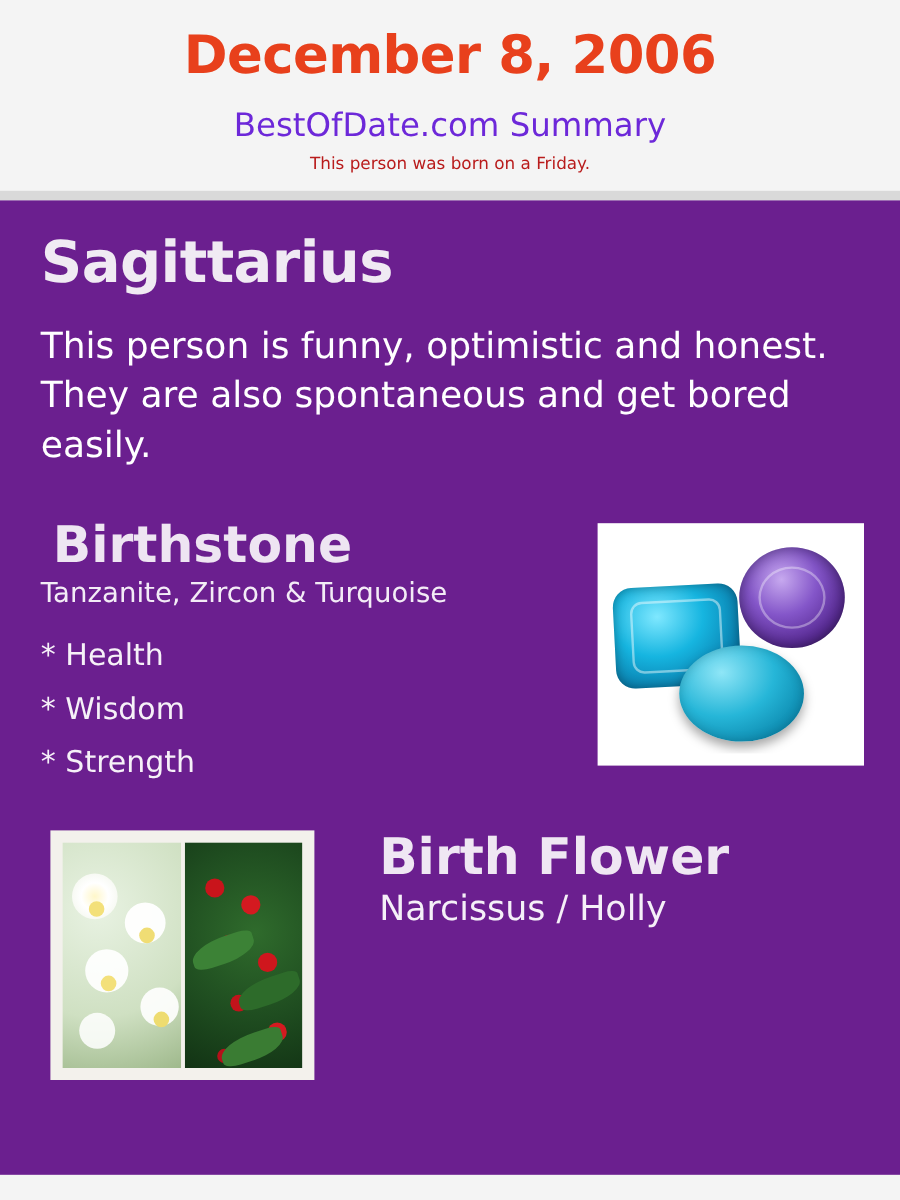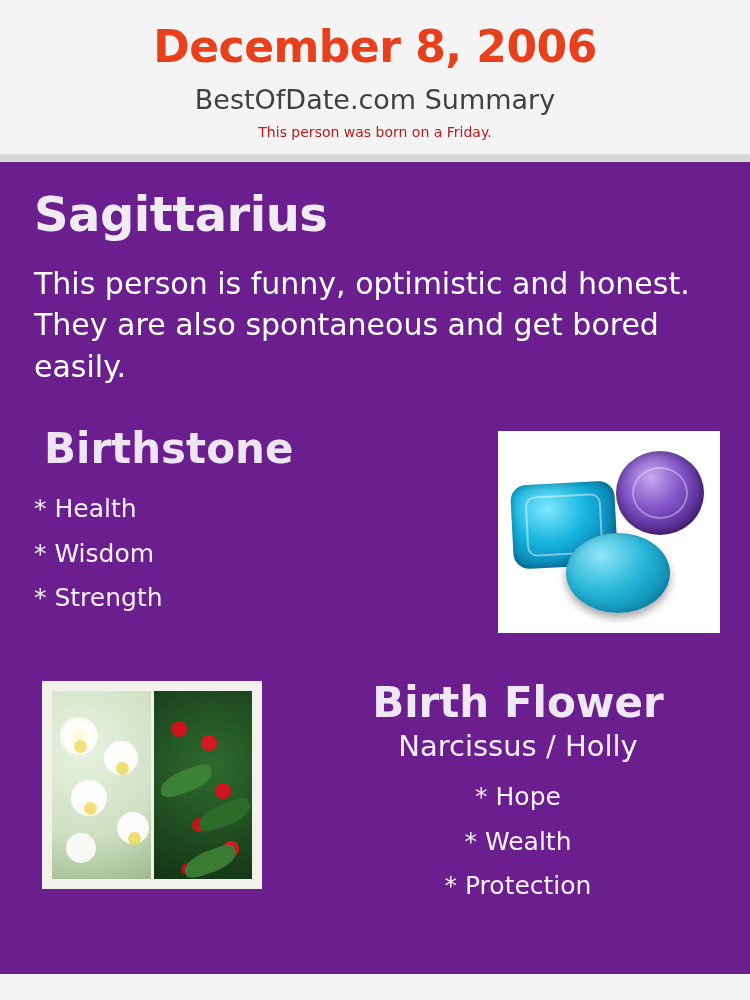--- a/index.html
+++ b/index.html
@@ -26,23 +26,23 @@
     text-align: center;
   }
   .header-date {
     color: #e8401c;
     font-size: 44px;
     font-weight: bold;
     line-height: 1.05;
     letter-spacing: -0.5px;
   }
   .header-sub {
-    color: #404040;
+    color: #6d28d9;
     font-size: 27px;
-    margin-top: 14px;
+    margin-top: 19px;
     font-weight: normal;
   }
   .header-note {
     color: #b91c1c;
     font-size: 14px;
     margin-top: 9px;
   }
 
   .divider {
     height: 8px;
@@ -253,21 +253,21 @@
     background: #3c8236;
     border-radius: 60% 20% 55% 25%;
     transform: rotate(-18deg);
     box-shadow:
       26px 44px 0 0 #2d6b2a,
       -2px 84px 0 0 #3a7c33;
   }
 
   .flower-text {
     margin-left: 250px;
-    text-align: center;
+    text-align: left;
   }
   .flower-title {
     font-size: 42px;
     font-weight: bold;
     color: #efe7f3;
     line-height: 1.05;
     padding-left: 32px;
   }
   .flower-sub {
     font-size: 29px;
@@ -300,20 +300,21 @@
   <div class="divider"></div>
 
   <div class="body-panel">
 
     <div class="sign-title">Sagittarius</div>
     <div class="sign-desc">This person is funny, optimistic and honest. They are also spontaneous and get bored easily.</div>
 
     <div class="stone-block">
       <div class="stone-text">
         <div class="stone-title">Birthstone</div>
+        <div class="stone-sub">Tanzanite, Zircon &amp; Turquoise</div>
         <ul class="bullets">
           <li>* Health</li>
           <li>* Wisdom</li>
           <li>* Strength</li>
         </ul>
       </div>
 
       <div class="stone-photo">
         <div class="stone-photo-inner">
           <div class="gem-round"></div>
@@ -327,22 +328,17 @@
       <div class="flower-photo">
         <div class="flower-photo-inner">
           <div class="narcissus"></div>
           <div class="holly"></div>
         </div>
       </div>
 
       <div class="flower-text">
         <div class="flower-title">Birth Flower</div>
         <div class="flower-sub">Narcissus / Holly</div>
-        <ul class="flower-bullets">
-          <li>* Hope</li>
-          <li>* Wealth</li>
-          <li>* Protection</li>
-        </ul>
       </div>
     </div>
 
   </div>
 </div>
 
 </body></html>

